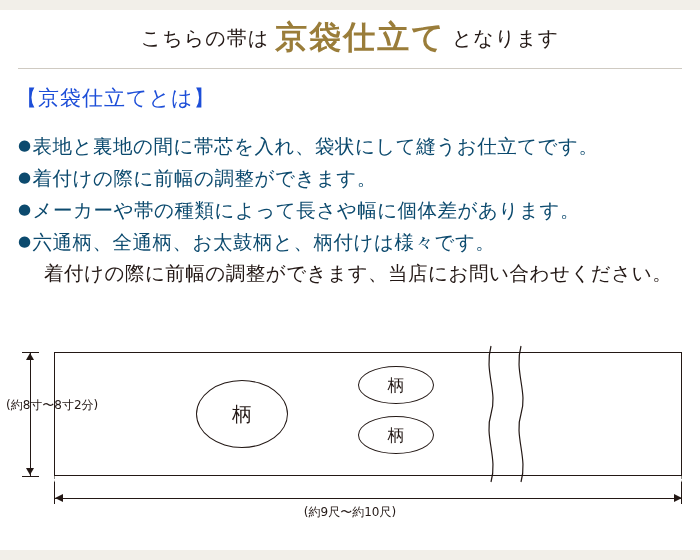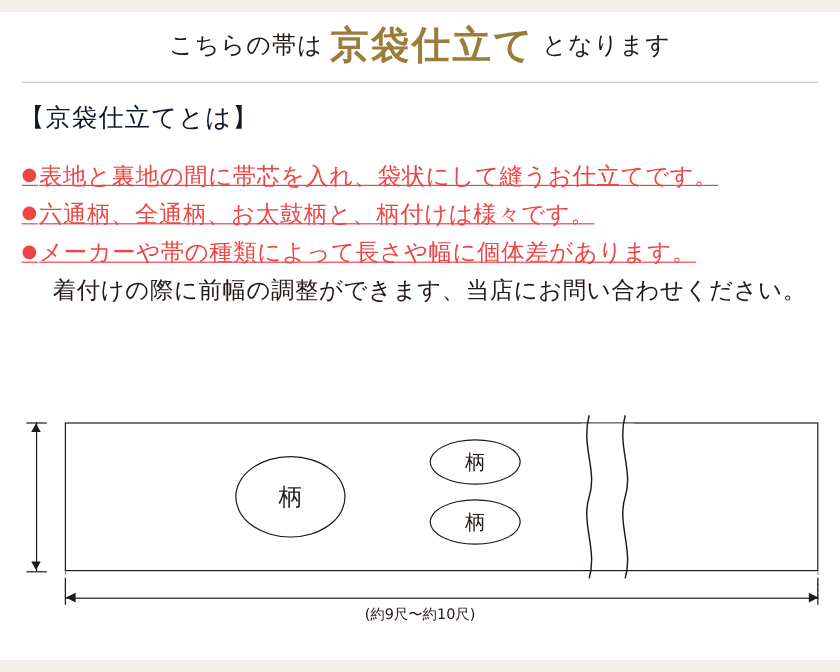--- a/index.html
+++ b/index.html
@@ -66,39 +66,38 @@
     background: #cfcac2;
   }
 
   
   .section-title {
     position: absolute;
     left: 16px;
     top: 84px;
     font-size: 21px;
     letter-spacing: 1px;
-    color: #0f172a;
+    color: #1d4ed8;
     font-family: Liberation Serif, serif;
   }
 
   
   .bullets {
     position: absolute;
     left: 18px;
     top: 130px;
     width: 668px;
   }
   .bullet-row {
     display: block;
     font-size: 19.5px;
     line-height: 31px;
     letter-spacing: 0.5px;
-    color: #ef4444;
+    color: #0c4a6e;
     white-space: nowrap;
-    text-decoration: underline;
   }
   .bullet-row .dot {
     font-size: 15px;
     vertical-align: 3px;
     padding-right: 1px;
   }
   .sub-line {
     display: block;
     font-size: 19.5px;
     line-height: 31px;
@@ -275,22 +274,23 @@
 
   <div class="header">
     <span class="lead">こちらの帯は</span><span class="highlight">京袋仕立て</span><span class="tail">となります</span>
   </div>
   <div class="header-rule"></div>
 
   <div class="section-title">【京袋仕立てとは】</div>
 
   <div class="bullets">
     <span class="bullet-row"><span class="dot">●</span><span>表地と裏地の間に帯芯を入れ、袋状にして縫うお仕立てです。</span></span>
+    <span class="bullet-row"><span class="dot">●</span><span>着付けの際に前幅の調整ができます。</span></span>
+    <span class="bullet-row"><span class="dot">●</span><span>メーカーや帯の種類によって長さや幅に個体差があります。</span></span>
     <span class="bullet-row"><span class="dot">●</span><span>六通柄、全通柄、お太鼓柄と、柄付けは様々です。</span></span>
-    <span class="bullet-row"><span class="dot">●</span><span>メーカーや帯の種類によって長さや幅に個体差があります。</span></span>
     <span class="sub-line">着付けの際に前幅の調整ができます、当店にお問い合わせください。</span>
   </div>
 
   <div class="diagram">
 
     <div class="obi-box"></div>
 
     <div class="pattern big">柄</div>
     <div class="pattern small1">柄</div>
     <div class="pattern small2">柄</div>
@@ -302,20 +302,21 @@
     <svg class="break-line b" viewBox="0 0 18 136" preserveAspectRatio="none">
       <path d="M9 0 C 2 26, 16 46, 9 68 C 2 90, 16 112, 9 136" stroke="#231815" stroke-width="1.2" fill="none"></path>
     </svg>
 
     <div class="v-cap-top"></div>
     <div class="v-cap-bottom"></div>
     <div class="v-dim"></div>
     <div class="v-arrow-up"></div>
     <div class="v-arrow-down"></div>
     <div class="v-label">
+      <span class="sub">(約8寸〜8寸2分)</span>
     </div>
 
     <div class="guide left"></div>
     <div class="guide right"></div>
     <div class="h-cap-left"></div>
     <div class="h-cap-right"></div>
     <div class="h-dim"></div>
     <div class="h-arrow-left"></div>
     <div class="h-arrow-right"></div>
     <div class="h-label">

